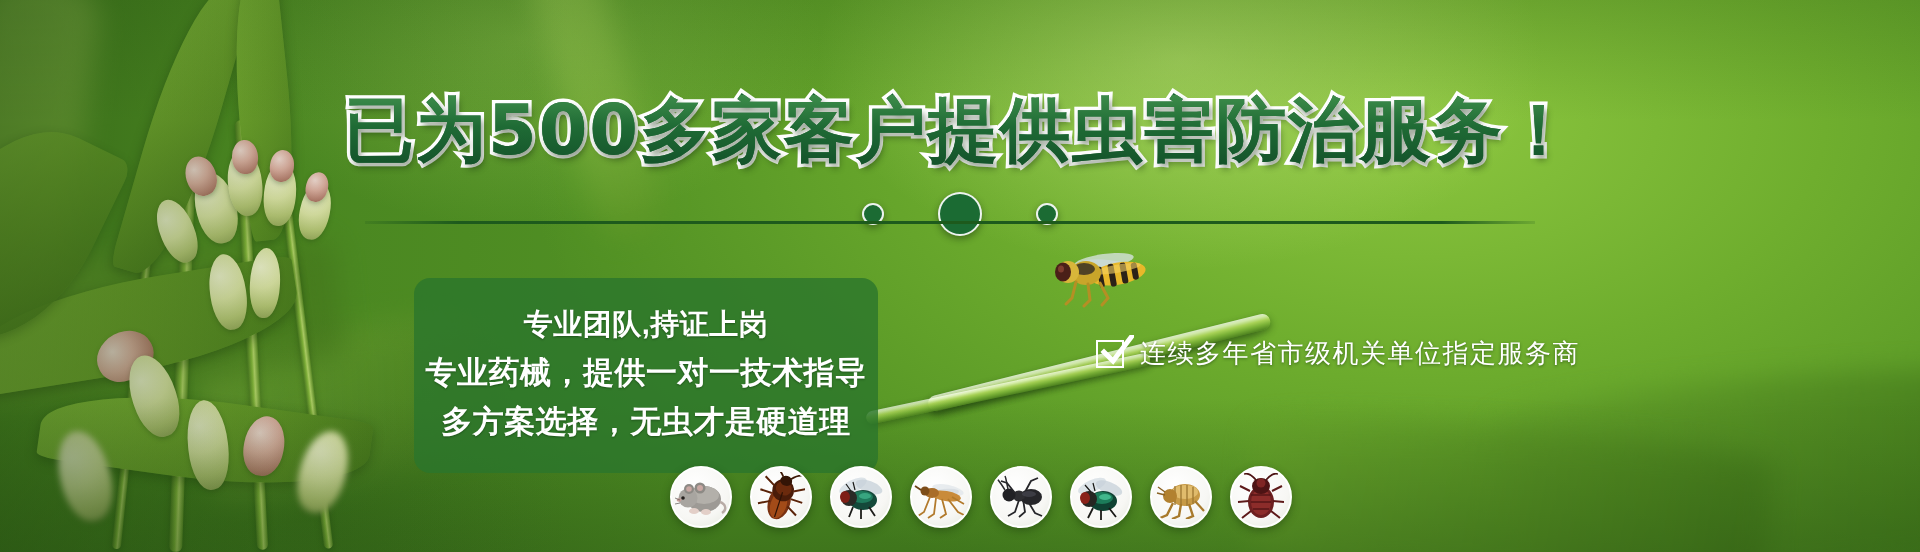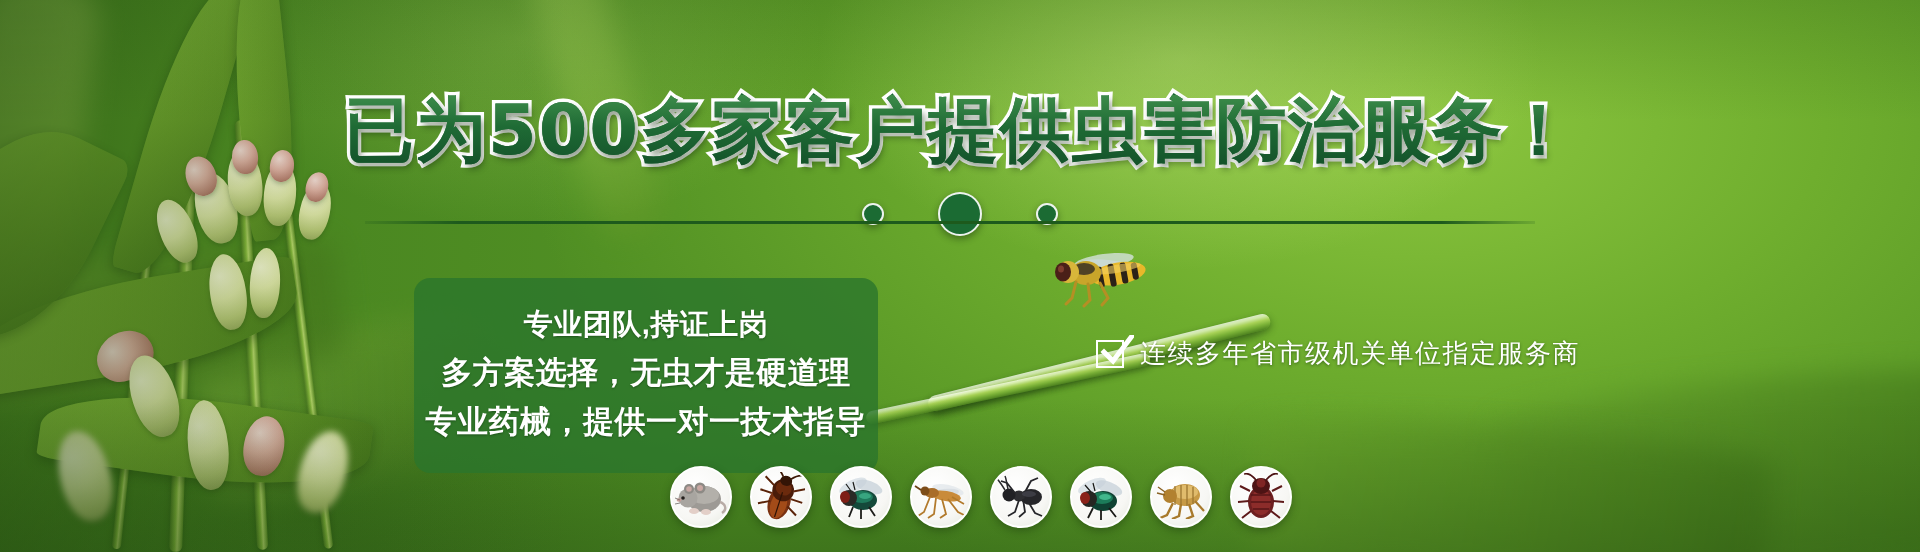--- a/index.html
+++ b/index.html
@@ -342,22 +342,22 @@
   <div id="dots">
     <span class="dot sm"></span>
     <span class="dot lg"></span>
     <span class="dot sm"></span>
   </div>
 
   <div id="rule"></div>
 
   <div id="feature-panel">
     <div class="feature-line l1">专业团队,持证上岗</div>
+    <div class="feature-line l3">专业药械，提供一对一技术指导</div>
     <div class="feature-line l2">多方案选择，无虫才是硬道理</div>
-    <div class="feature-line l3">专业药械，提供一对一技术指导</div>
   </div>
 
   <div id="check-list">
     <div class="check-row">
       <span class="check-box">
         <svg class="tick" viewBox="0 0 34 30">
           <path d="M4 17 L13 26 L32 1" stroke="#ffffff" stroke-width="5" fill="none" stroke-linecap="square" stroke-linejoin="miter"></path>
         </svg>
       </span>
       <span class="check-label">连续多年省市级机关单位指定服务商</span>

